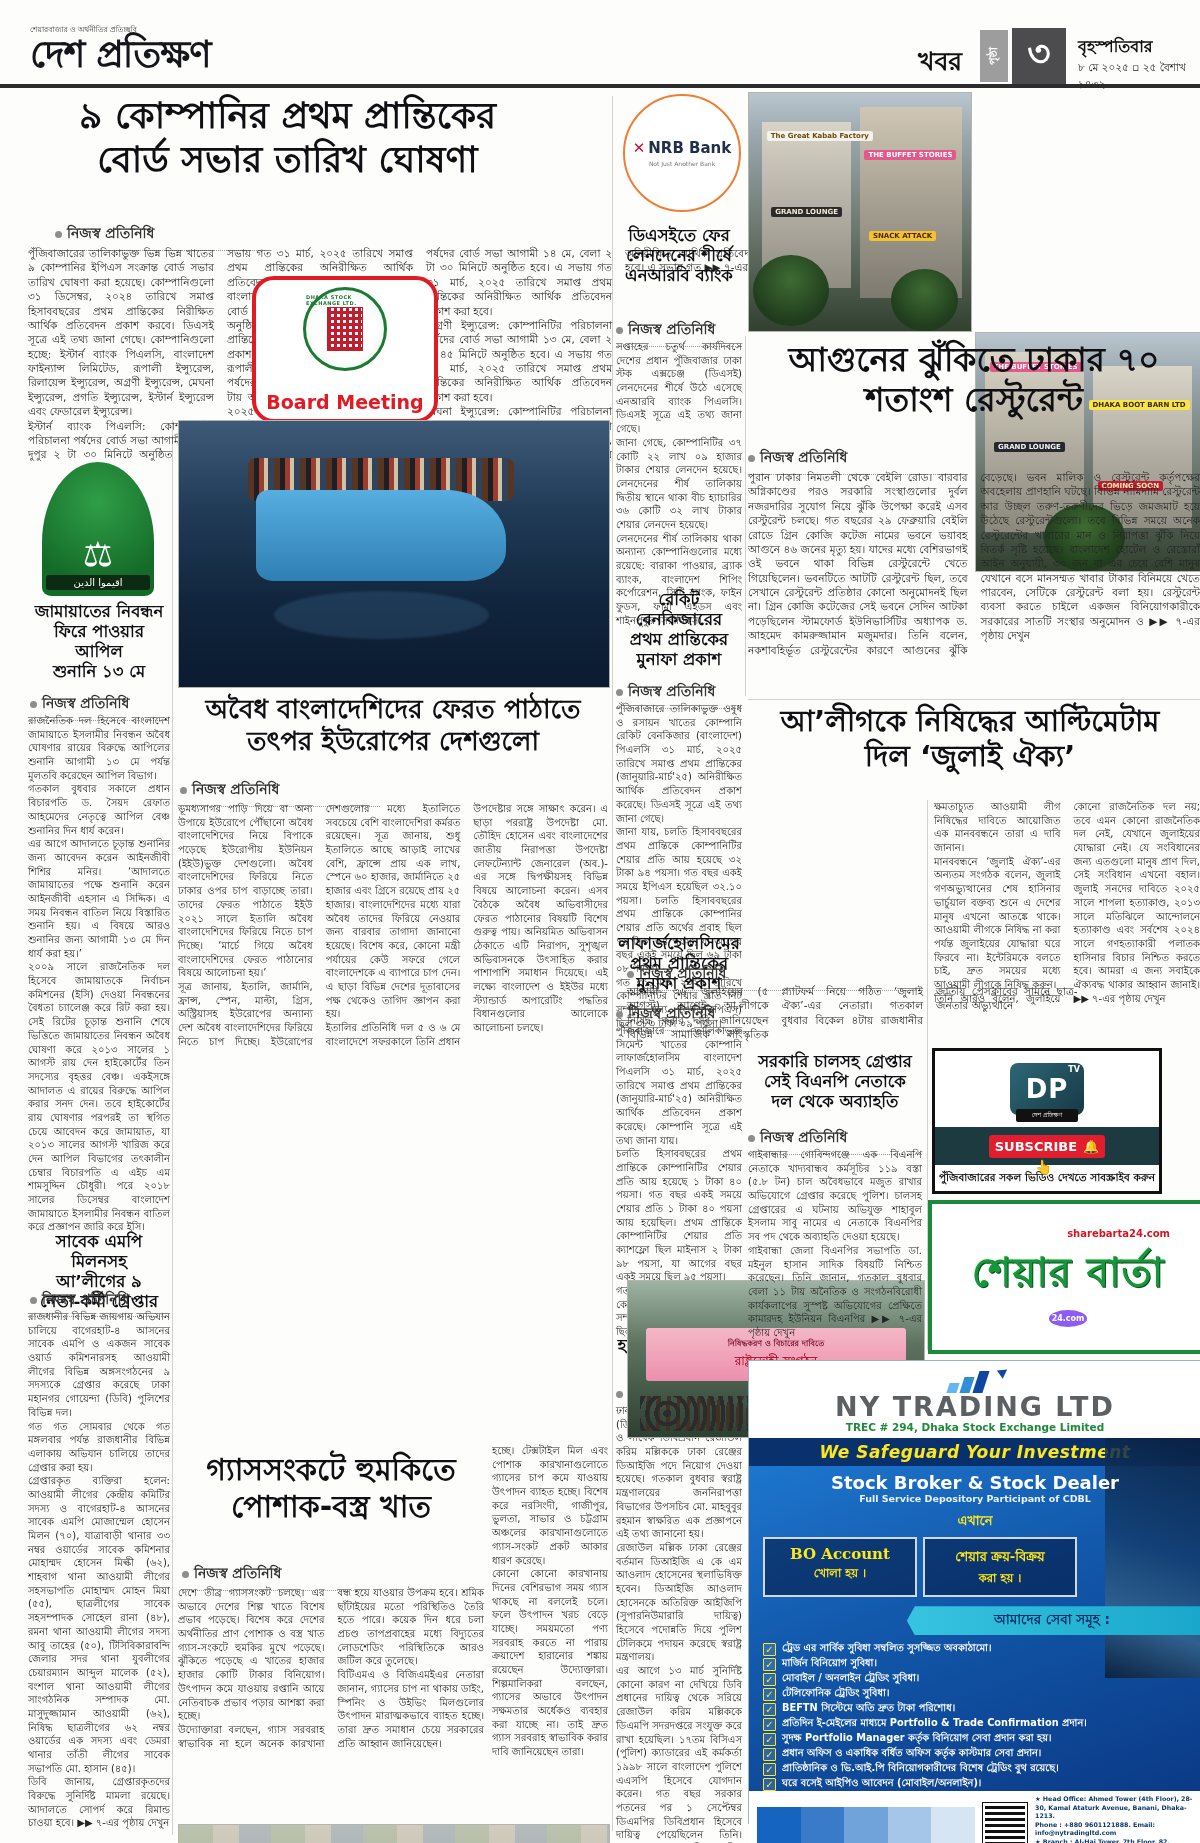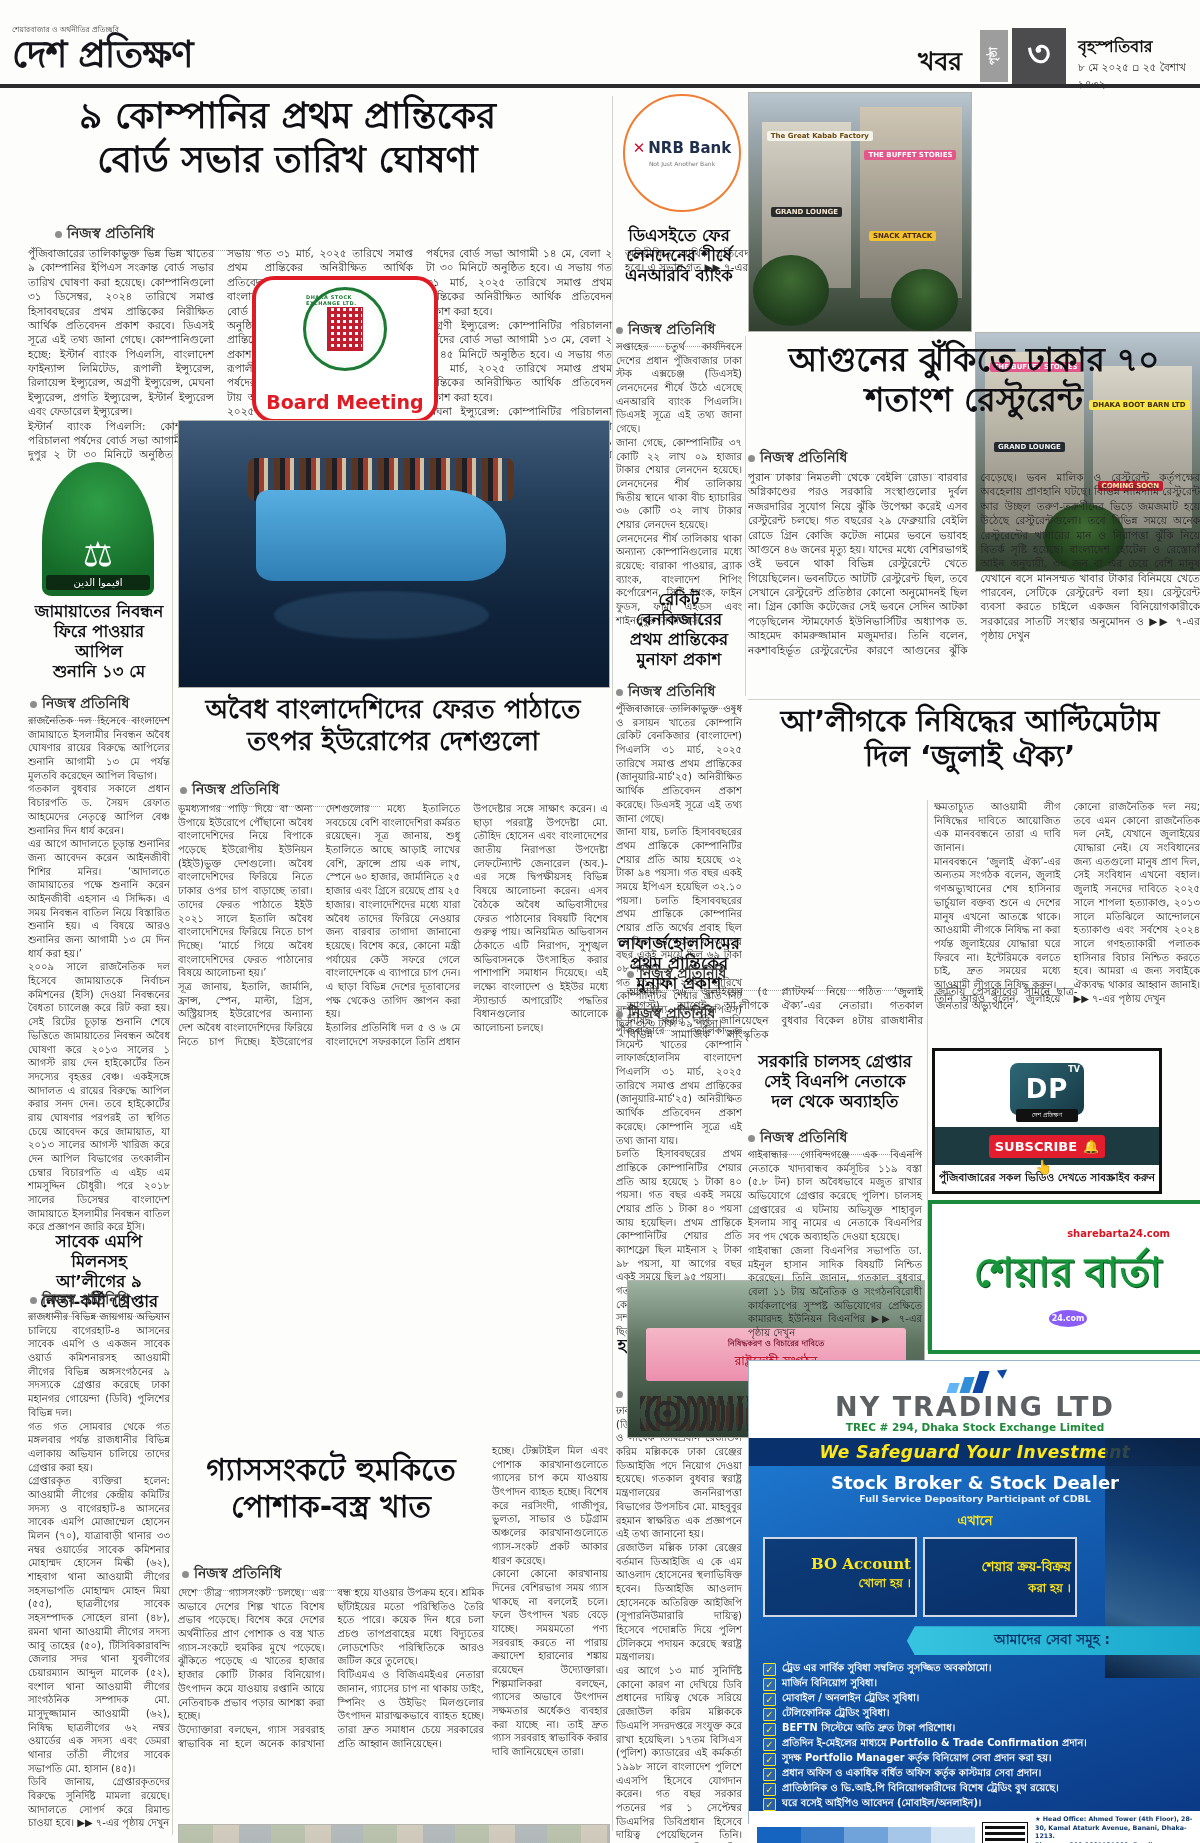--- a/index.html
+++ b/index.html
@@ -93,21 +93,21 @@
                     text-align:center;border-radius:2px;padding:1px 0;}
   .dptv-band{background:#1d3a41;height:38px;display:flex;align-items:center;justify-content:center;position:relative;}
   .subscribe-btn{background:#e11d2e;color:#fff;font-weight:bold;font-size:13px;padding:4px 6px;border-radius:3px;
                  display:flex;align-items:center;gap:6px;}
   .hand{position:absolute;bottom:-10px;left:50%;transform:translateX(-12px);font-size:14px;}
   .dptv-tagline{background:#fff;text-align:center;font-size:10.5px;font-weight:bold;color:#111;padding:5px 2px 4px;}
 
   
   .sharebarta{border:4px solid #1c8a3c;background:#fff;display:flex;flex-direction:column;align-items:center;justify-content:center;gap:2px;}
   .sb-url{color:#d81423;font-weight:bold;font-size:10px;align-self:flex-end;margin-right:34px;}
-  .sb-name{color:#17963c;font-weight:bold;font-size:40px;text-shadow:1px 1px 0 #0a4d1d, -1px -1px 0 #e8ffe8;letter-spacing:1px;font-family:Liberation Serif, serif;}
+  .sb-name{color:#17963c;font-weight:bold;font-size:40px;text-shadow:1px 1px 0 #0a4d1d, -1px -1px 0 #e8ffe8;letter-spacing:1px;}
   .sb-badge{font-size:8px;color:#fff;background:#8b5cf6;border-radius:50%;padding:4px 3px;font-weight:bold;}
 
   
   .nyad{display:flex;flex-direction:column;border:1px solid #9db3c8;}
   .ny-top{background:#fff;padding:6px 0 5px;text-align:center;position:relative;}
   .ny-arrow{width:70px;height:26px;margin:0 auto;position:relative;}
   .ny-arrow i{position:absolute;bottom:0;width:10px;background:#1976d2;transform:skewX(-18deg);}
   .ny-arrow .a1{left:8px;height:10px;background:#64b5f6;}
   .ny-arrow .a2{left:22px;height:16px;background:#2f8fd8;}
   .ny-arrow .a3{left:36px;height:22px;background:#0d47a1;}
@@ -118,42 +118,42 @@
   .ny-blue{flex:1;background:linear-gradient(160deg,#1f7ad2 0%,#1258ab 45%,#0b3a86 100%);position:relative;
            display:flex;flex-direction:column;padding:0 0 0 0;}
   .ny-monitor{position:absolute;right:0;top:0;width:96px;height:240px;
       background:linear-gradient(200deg,#0a1f3d 0%,#123c6e 45%,#36648c 75%,#0a1c33 100%);opacity:.85;}
   .ny-safeband{background:rgba(6,38,92,.85);padding:4px 0;text-align:center;}
   .ny-safe{color:#ffe71c;font-weight:bold;font-style:italic;font-size:17px;letter-spacing:.5px;}
   .ny-broker{color:#fff;font-weight:bold;font-size:18px;text-align:center;margin-top:6px;position:relative;z-index:2;}
   .ny-cdbl{color:#e8f1ff;font-weight:bold;font-size:9.5px;text-align:center;position:relative;z-index:2;}
   .ny-here{color:#ffe71c;font-weight:bold;font-size:13px;text-align:center;margin-top:7px;position:relative;z-index:2;}
   .ny-boxes{display:flex;gap:6px;justify-content:flex-start;margin:5px 0 0 14px;position:relative;z-index:2;}
-  .ny-box{border:2px solid #cfd8e4;background:rgba(4,22,60,.55);width:142px;padding:16px 4px;text-align:right;}
+  .ny-box{border:2px solid #cfd8e4;background:rgba(4,22,60,.55);width:142px;padding:6px 4px;text-align:center;}
   .ny-box .t1{color:#ffe71c;font-weight:bold;font-size:15px;font-family:"DejaVu Serif",serif;}
   .ny-box .t2{color:#ffe71c;font-weight:bold;font-size:11.5px;margin-top:2px;}
   .ny-ribbon{margin:9px 0 4px auto;background:linear-gradient(90deg,#37c4e0,#19a7cc);color:#063069;font-weight:bold;
              font-size:13.5px;padding:3px 18px 3px 14px;clip-path:polygon(8px 0,100% 0,100% 100%,8px 100%,0 50%);
              width:58%;text-align:center;position:relative;z-index:2;}
   .ny-services{list-style:none;margin:2px 0 0;padding:0 8px 0 14px;position:relative;z-index:2;}
   .ny-services li{display:flex;gap:6px;align-items:flex-start;color:#fff;font-weight:bold;font-size:9.8px;line-height:1.5;}
   .ny-check{color:#ffe71c;font-size:10px;flex:0 0 auto;background:rgba(255,255,255,.12);border:1px solid #ffe71c;
             width:11px;height:11px;line-height:11px;text-align:center;margin-top:2px;border-radius:1px;}
   .ny-footer{background:#fff;display:flex;align-items:center;gap:8px;padding:4px 8px;}
   .ny-squares{display:flex;height:36px;flex:1;}
   .ny-squares i{flex:1;}
   .qr{width:40px;height:40px;background:
       repeating-linear-gradient(0deg,#111 0 3px,#fff 3px 6px),
       repeating-linear-gradient(90deg,#111 0 3px,rgba(255,255,255,.6) 3px 6px);border:2px solid #fff;outline:1px solid #111;}
   .ny-address{font-size:6.3px;color:#123a6b;line-height:1.35;width:158px;white-space:pre-line;font-weight:bold;}
 </style>
 </head>
 <body>
 
-<div class="abs" style="left:12px;top:24px;">
+<div class="abs" style="left:30px;top:24px;">
   <div class="masthead-tagline">শেয়ারবাজার ও অর্থনীতির প্রতিচ্ছবি</div>
   <div class="masthead-title">দেশ প্রতিক্ষণ</div>
 </div>
 <div class="abs section-label" style="left:918px;top:42px;">খবর</div>
 <div class="abs page-word-box" style="left:980px;top:30px;width:28px;height:52px;">পৃষ্ঠা</div>
 <div class="abs page-num-box" style="left:1012px;top:28px;width:54px;height:56px;">৩</div>
 <div class="abs day-label" style="left:1078px;top:34px;">বৃহস্পতিবার</div>
 <div class="abs date-label" style="left:1078px;top:60px;">৮ মে ২০২৫ ▫ ২৫ বৈশাখ ১৪৩২</div>
 <div class="abs header-rule" style="left:0;top:84px;width:1200px;height:4px;"></div>
 

